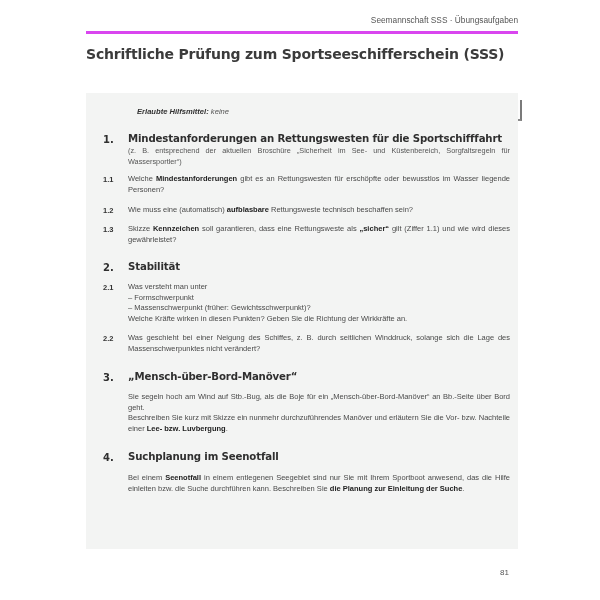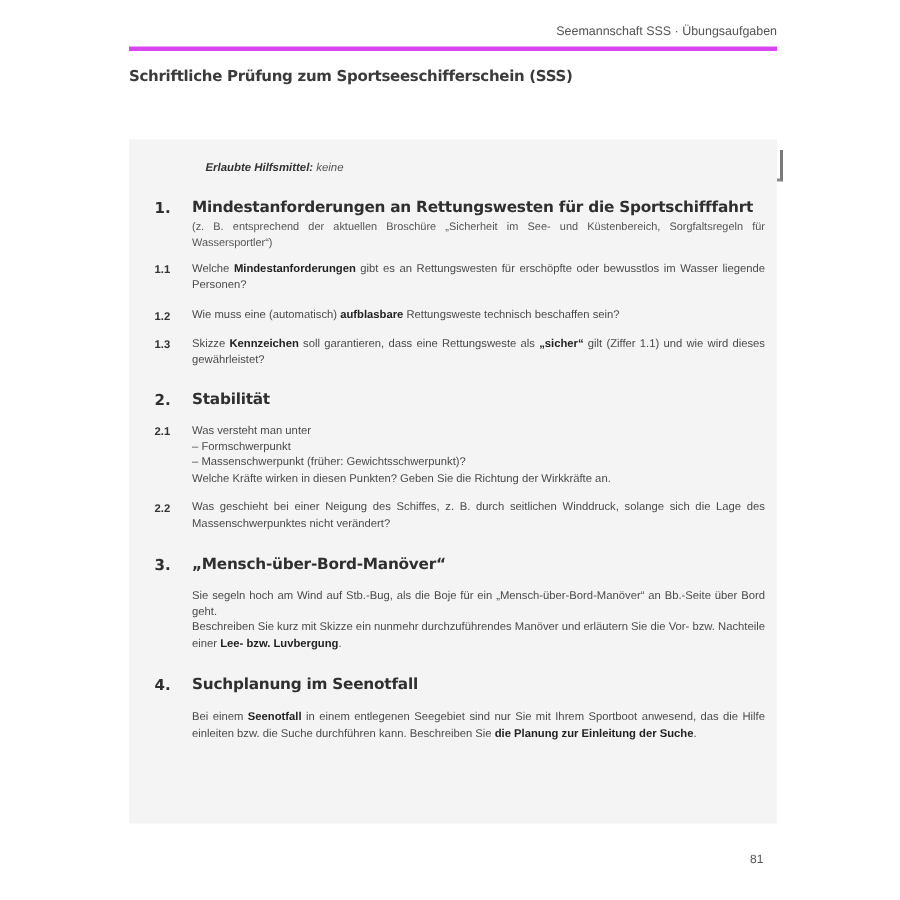--- a/index.html
+++ b/index.html
@@ -6,21 +6,21 @@
   html, body { width: 600px; height: 600px; background: #ffffff; overflow: hidden; }
   body { position: relative; font-family: "Liberation Sans", sans-serif; color: #3a3a3a; }
 
   .running-head {
     position: absolute; left: 86px; top: 14px; width: 432px; height: 20px;
     border-bottom: 3px solid #d946ef;
     text-align: right; font-size: 8.3px; color: #555; line-height: 12px;
   }
   .doc-title {
     position: absolute; left: 86px; top: 46px;
-    font-family: "DejaVu Sans", sans-serif; font-weight: bold; font-size: 10px; color: #3b3b3b;
+    font-family: "DejaVu Sans", sans-serif; font-weight: bold; font-size: 14px; color: #3b3b3b;
     letter-spacing: -0.2px;
     text-align: center;
   }
 
   .tab-bar {
     position: absolute; left: 86px; top: 64px; width: 432px; height: 29px;
     background: #14b8a6; border-radius: 6px; margin-top: 36px;
   }
   .tab {
     position: absolute; top: 0; height: 21px; background: #fdfdfd;

